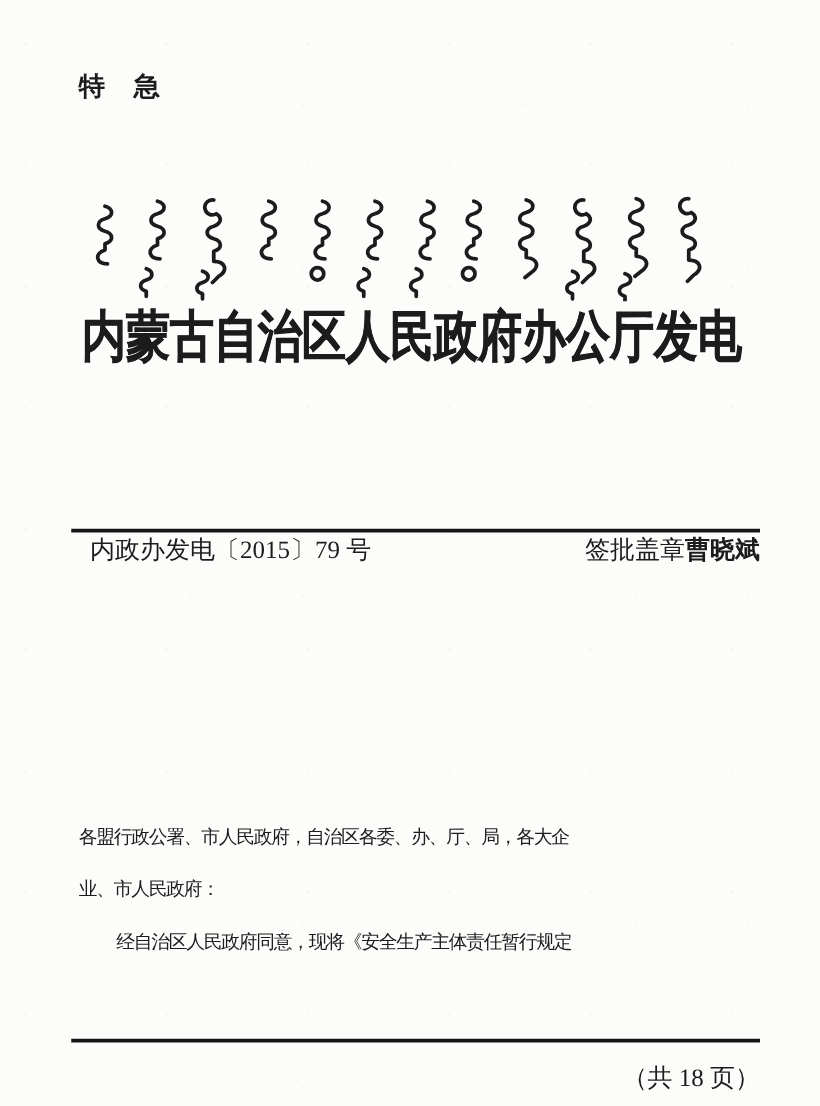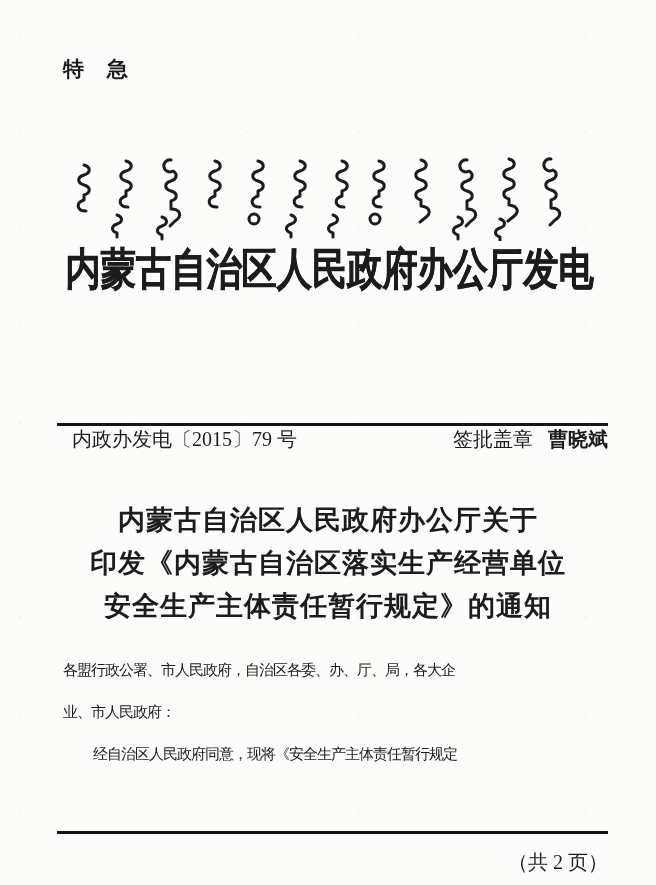--- a/index.html
+++ b/index.html
@@ -62,21 +62,21 @@
     top: 386px;
     left: 72px;
     right: 48px;
     display: flex;
     justify-content: space-between;
     align-items: baseline;
     font-size: 20px;
     white-space: nowrap;
     margin-top: 40px;
   }
-  .sign-group { display: inline-flex; gap: 15px; }
+  .sign-group { display: inline-flex; }
   .signer { font-weight: bold; text-align: right; }
 
   .rule {
     position: absolute;
     left: 57px;
     width: 551px;
     height: 3px;
     background: #161616;
   }
   .rule-top    { top: 423px; }
@@ -159,29 +159,24 @@
   <div class="meta-row">
     <span>内政办发电〔2015〕79 号</span>
     <span class="sign-group">
       <span>签批盖章</span>
       <span class="signer">曹晓斌</span>
     </span>
   </div>
 
   <div class="rule rule-top"></div>
 
-  <div class="doc-title">
-    <div>内蒙古自治区人民政府办公厅关于</div>
-    <div>印发《内蒙古自治区落实生产经营单位</div>
-    <div>安全生产主体责任暂行规定》的通知</div>
-  </div>
 
   <div class="body-text">
     <div class="line">各盟行政公署、市人民政府，自治区各委、办、厅、局，各大企</div>
     <div class="line">业、市人民政府：</div>
     <div class="line indent">经自治区人民政府同意，现将《安全生产主体责任暂行规定</div>
   </div>
 
   <div class="rule rule-bottom"></div>
 
-  <div class="page-count">（共 2 页）</div>
+  <div class="page-count">（共 18 页）</div>
 
 </div>
 
 </body></html>

